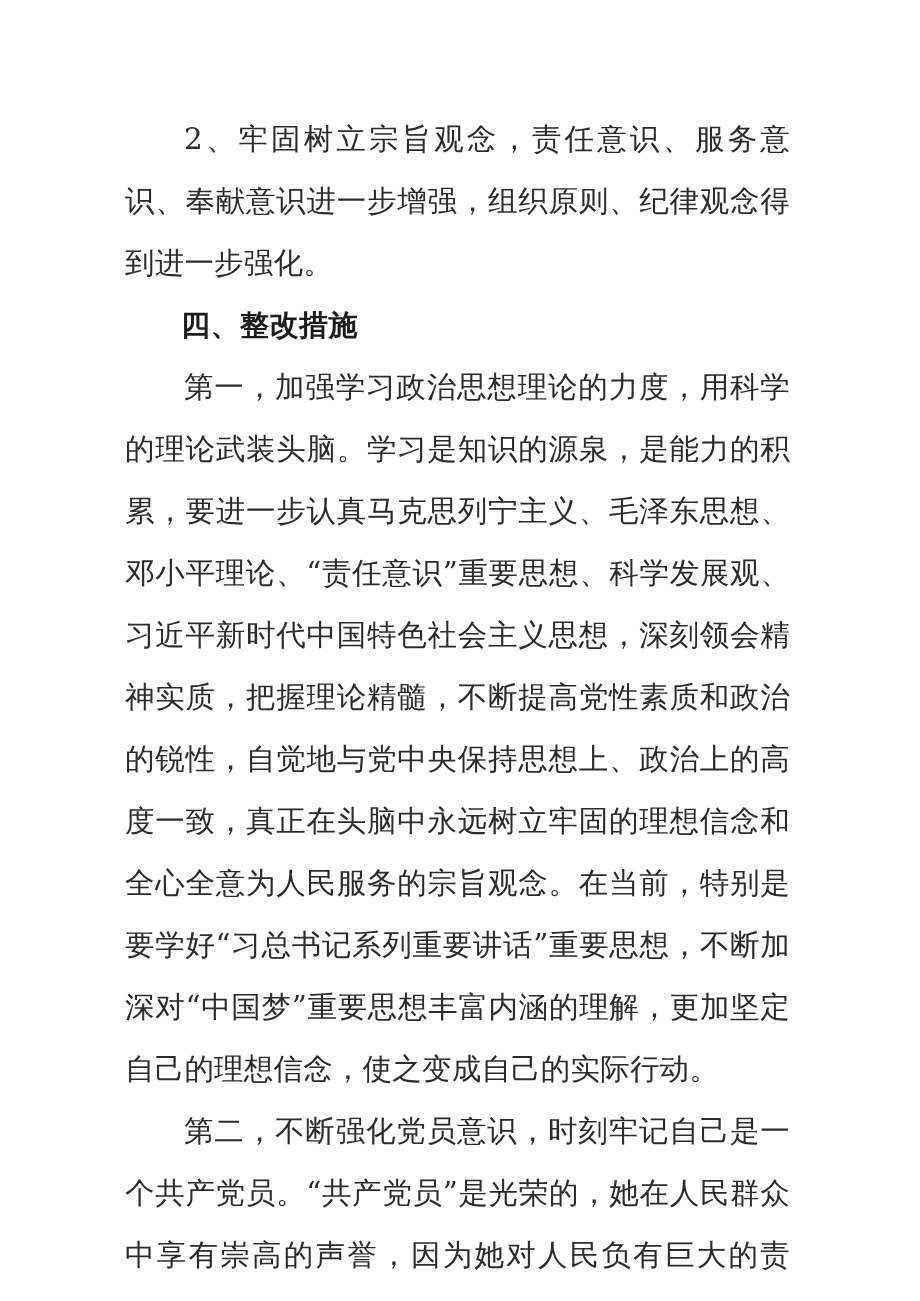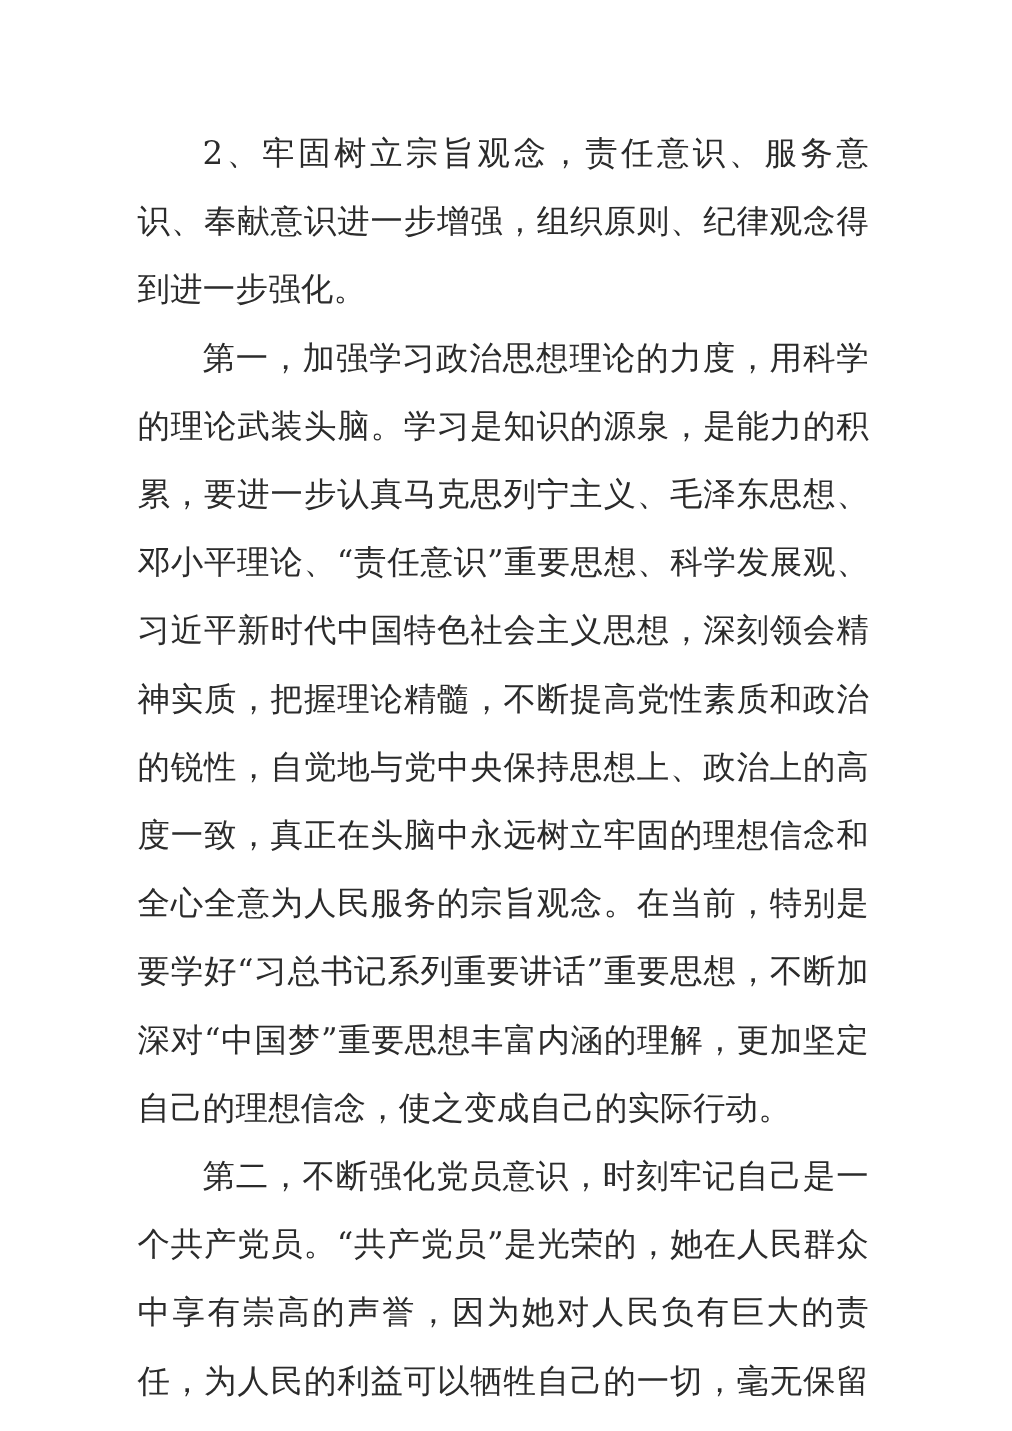--- a/index.html
+++ b/index.html
@@ -57,19 +57,20 @@
 </style>
 </head>
 <body>
 
 <div class="page">
   <div class="content">
 
     <p class="para num">2、牢固树立宗旨观念，责任意识、服务意识、奉献意识进一步增强，组织原则、纪律观念得到进一步强化。</p>
 
 
+    <p class="heading">四、整改措施</p>
 
     <p class="para">第一，加强学习政治思想理论的力度，用科学的理论武装头脑。学习是知识的源泉，是能力的积累，要进一步认真马克思列宁主义、毛泽东思想、邓小平理论、“责任意识”重要思想、科学发展观、习近平新时代中国特色社会主义思想，深刻领会精神实质，把握理论精髓，不断提高党性素质和政治的锐性，自觉地与党中央保持思想上、政治上的高度一致，真正在头脑中永远树立牢固的理想信念和全心全意为人民服务的宗旨观念。在当前，特别是要学好“习总书记系列重要讲话”重要思想，不断加深对“中国梦”重要思想丰富内涵的理解，更加坚定自己的理想信念，使之变成自己的实际行动。</p>
 
     <p class="para">第二，不断强化党员意识，时刻牢记自己是一个共产党员。“共产党员”是光荣的，她在人民群众中享有崇高的声誉，因为她对人民负有巨大的责任，为人民的利益可以牺牲自己的一切，毫无保留地向党负责，向人民负责。我是一名共产党员，必须十分珍惜这个身份，要时刻牢记自己是一个共产党员，努力加强党性锻炼，加强自身建设，做到廉洁自律，真正使自己在平时的工作中能看得出，在关键的时刻能站得出，在危难的关头能豁得出，要象在额头</p>
 
   </div>
 </div>
 
 </body></html>

